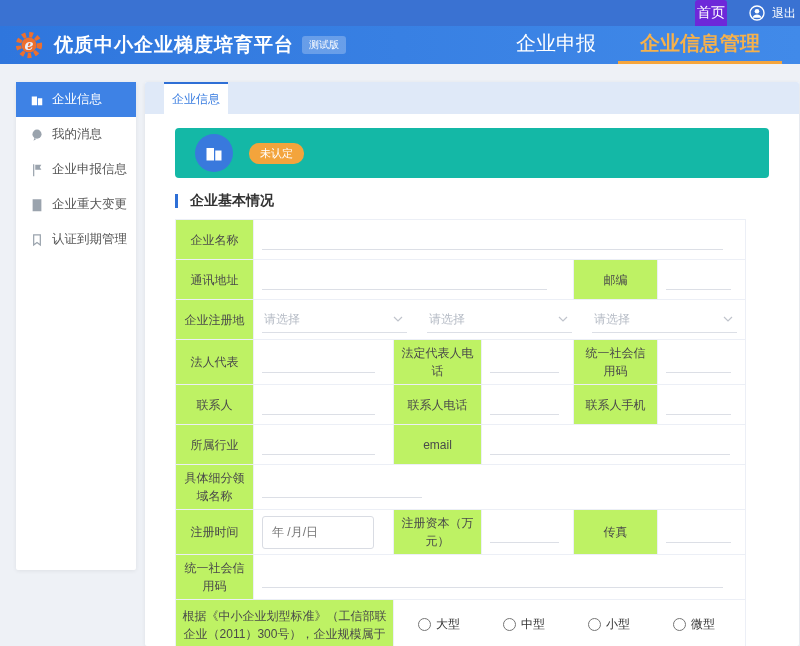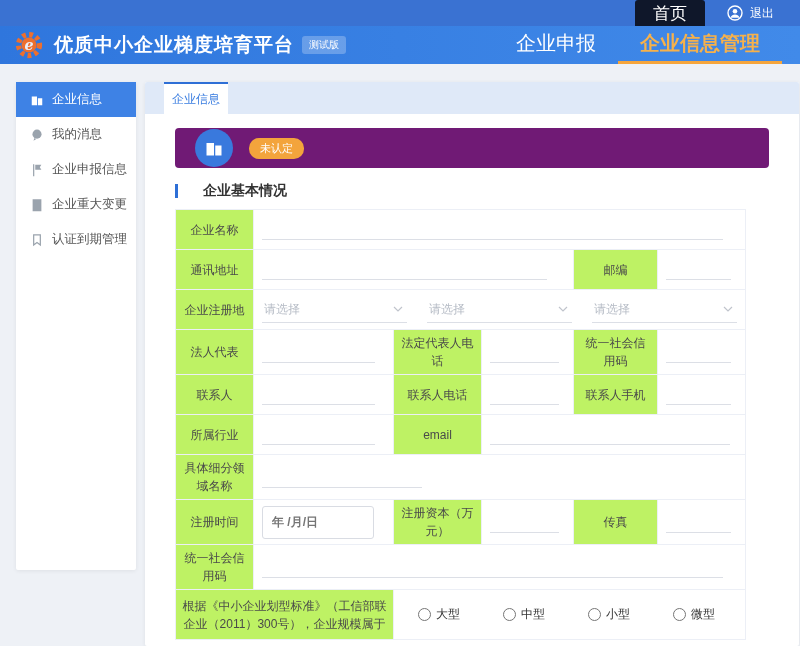--- a/index.html
+++ b/index.html
@@ -1,22 +1,22 @@
 <!DOCTYPE html>
 <html><head>
 <meta charset="utf-8">
 <style>
   * { margin:0; padding:0; box-sizing:border-box; }
   html,body { width:800px; height:646px; overflow:hidden; }
   body { font-family:"Liberation Sans","DejaVu Sans",sans-serif; background:#eef1f6; }
 
   
   .topstrip { height:26px; background:#3a72d2; display:flex; justify-content:flex-end; align-items:center; }
-  .home-btn { background:#0f172a; color:#fff; font-size:17px; padding:4px 18px; border-radius:3px 3px 0 0; height:26px; display:flex; align-items:center; cursor:pointer; }
-  .logout-wrap { display:flex; align-items:center; gap:7px; margin:0 26px 0 22px; color:#fff; font-size:12px; cursor:pointer; }
+  .home-btn { background:#6d28d9; color:#fff; font-size:14px; padding:4px 2px; border-radius:3px 3px 0 0; height:26px; display:flex; align-items:center; cursor:pointer; }
+  .logout-wrap { display:flex; align-items:center; gap:7px; margin:0 4px 0 22px; color:#fff; font-size:12px; cursor:pointer; }
 
   
   .header { height:38px; background:linear-gradient(90deg,#2f76dd,#418ae9); display:flex; align-items:center; padding:0 18px 0 14px; }
   .logo { width:30px; height:30px; margin-right:10px; }
   .app-title { color:#fff; font-size:19px; font-weight:bold; letter-spacing:1px; }
   .ver-badge { background:rgba(255,255,255,.25); color:#fff; font-size:10px; padding:2px 7px; border-radius:3px; margin-left:8px; }
   .spacer { flex:1; }
   .nav { display:flex; height:38px; align-items:stretch; }
   .nav-item { display:flex; align-items:center; padding:0 22px; color:#fff; font-size:20px; cursor:pointer; border-bottom:3px solid transparent; }
   .nav-item.active { color:#f6b14b; font-weight:bold; border-bottom:3px solid #f5a53c; }
@@ -30,40 +30,40 @@
   .side-item svg { width:14px; height:14px; fill:#9aa3ad; flex-shrink:0; }
   .side-item.active { background:#3e82e5; color:#fff; }
   .side-item.active svg { fill:#fff; }
 
   
   .main-card { flex:1; background:#fff; border-radius:2px; box-shadow:0 1px 4px rgba(0,0,0,.07); overflow:hidden; }
   .tabstrip { height:32px; background:#dfe9f8; display:flex; align-items:stretch; padding-left:19px; }
   .tab { width:64px; background:#fff; border-top:2px solid #2e6fd6; color:#3a7de0; font-size:12px; display:flex; align-items:center; justify-content:center; cursor:pointer; }
   .content { padding:14px 30px 0 30px; }
 
-  .banner { height:40px; background:#701a75; border-radius:4px; display:flex; align-items:center; padding-left:20px; }
+  .banner { height:50px; background:#14b8a6; border-radius:4px; display:flex; align-items:center; padding-left:20px; }
   .org-circle { width:38px; height:38px; border-radius:50%; background:#3979dd; display:flex; align-items:center; justify-content:center; }
   .org-circle svg { width:20px; height:20px; fill:#fff; }
   .status-pill { background:#f3a43c; color:#fff; font-size:11px; padding:3px 11px; border-radius:10px; margin-left:16px; }
 
-  .sec-title { display:flex; align-items:center; gap:25px; margin:14px 0 9px 0; }
+  .sec-title { display:flex; align-items:center; gap:12px; margin:14px 0 9px 0; }
   .sec-bar { width:3px; height:14px; background:#2e6fd6; }
   .sec-text { font-size:14px; font-weight:bold; color:#333; }
 
   
   table.ftable { border-collapse:collapse; width:570px; table-layout:fixed; }
   .ftable td { border:1px solid #eceff6; height:40px; font-size:12px; vertical-align:middle; }
   td.lbl { background:#bef264; color:#4a4a4a; text-align:center; padding:4px 6px; line-height:1.5; }
   td.ipt { padding:4px 8px; }
   .u { border:none; border-bottom:1px solid #dcdfe6; outline:none; width:92%; font-size:12px; padding:3px 2px; background:transparent; color:#333; }
   .u.full { width:97%; }
   .u.short { width:160px; }
   .selrow { display:flex; gap:20px; }
   .sel { flex:1; display:flex; justify-content:space-between; align-items:center; border-bottom:1px solid #dcdfe6; padding:4px 4px 4px 2px; color:#b6bcc6; font-size:12px; cursor:pointer; }
-  .date-box { width:112px; height:33px; border:1px solid #d9dce3; border-radius:3px; padding:0 9px; font-size:12px; color:#333; outline:none;font-weight:bold; }
+  .date-box { width:112px; height:33px; border:1px solid #d9dce3; border-radius:3px; padding:0 9px; font-size:12px; color:#333; outline:none; }
   .radios { display:flex; gap:43px; padding-left:16px; }
   .radio-item { display:flex; align-items:center; gap:5px; font-size:12px; color:#333; cursor:pointer; }
   .radio-item input { width:13px; height:13px; }
 </style>
 </head>
 <body>
 
 <div class="topstrip">
   <div class="home-btn">首页</div>
   <div class="logout-wrap">

